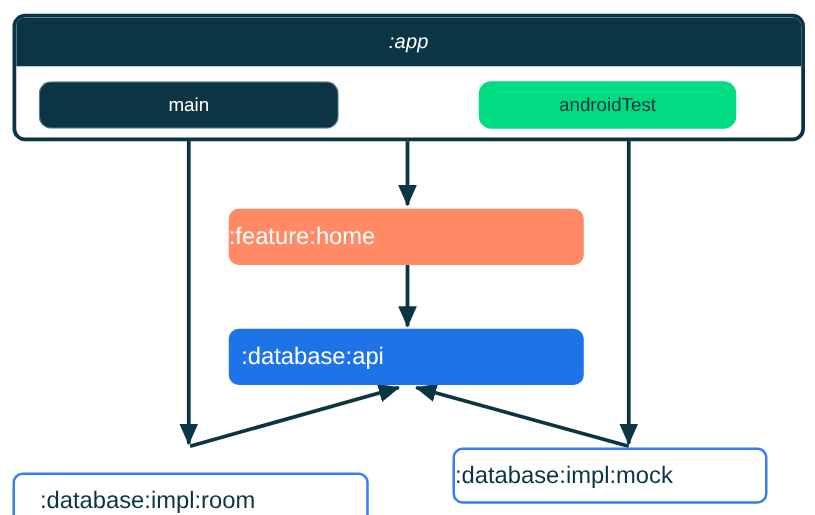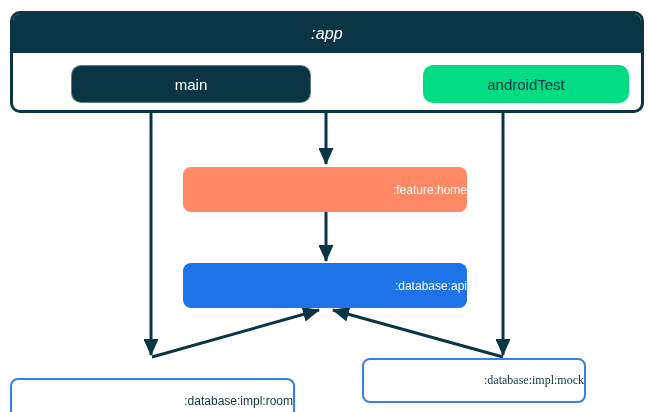--- a/index.html
+++ b/index.html
@@ -45,21 +45,20 @@
   }
   .pill {
     position: absolute;
     box-sizing: border-box;
     height: 38px;
     border-radius: 10px;
     display: flex;
     align-items: center;
     justify-content: center;
     font-size: 15px;
-    margin-left: 40px;
   }
   .pill-main {
     left: 31px; top: 65px;
     width: 240px;
     background: #0b3445;
     color: #ffffff;
     border: 1px solid rgba(255,255,255,0.35);
   }
   .pill-androidtest {
     left: 383px; top: 65px;
@@ -67,49 +66,49 @@
     background: #00dc82;
     color: #0b3445;
   }
   .node {
     position: absolute;
     box-sizing: border-box;
     height: 45px;
     border-radius: 8px;
     display: flex;
     align-items: center;
-    justify-content: flex-end;
-    font-size: 12px;
+    justify-content: flex-start;
+    font-size: 19px;
   }
   .node-feature-home {
     left: 183px; top: 167px;
     width: 284px;
     background: #ff8a65;
     color: #ffffff;
   }
   .node-database-api {
     left: 183px; top: 263px;
     width: 284px;
     background: #1e73e8;
     color: #ffffff;
+    padding-left: 10px;
   }
   .node-impl {
     background: #ffffff;
     border: 2px solid #3a7df0;
     color: #0b3445;
   }
   .node-impl-room {
     left: 10px; top: 378px;
     width: 285px;
     padding-left: 20px;
   }
   .node-impl-mock {
     left: 362px; top: 358px;
-    width: 224px;
-    font-family: Liberation Serif, serif;
+    width: 252px;
   }
 </style>
 </head>
 <body>
 
 <div class="canvas">
 
   <svg class="edges-layer" width="652" height="412" viewBox="0 0 652 412" xmlns="http://www.w3.org/2000/svg">
     <defs>
       <marker id="arrowhead" markerUnits="userSpaceOnUse" markerWidth="17" markerHeight="15" refX="16" refY="7.5" orient="auto">

